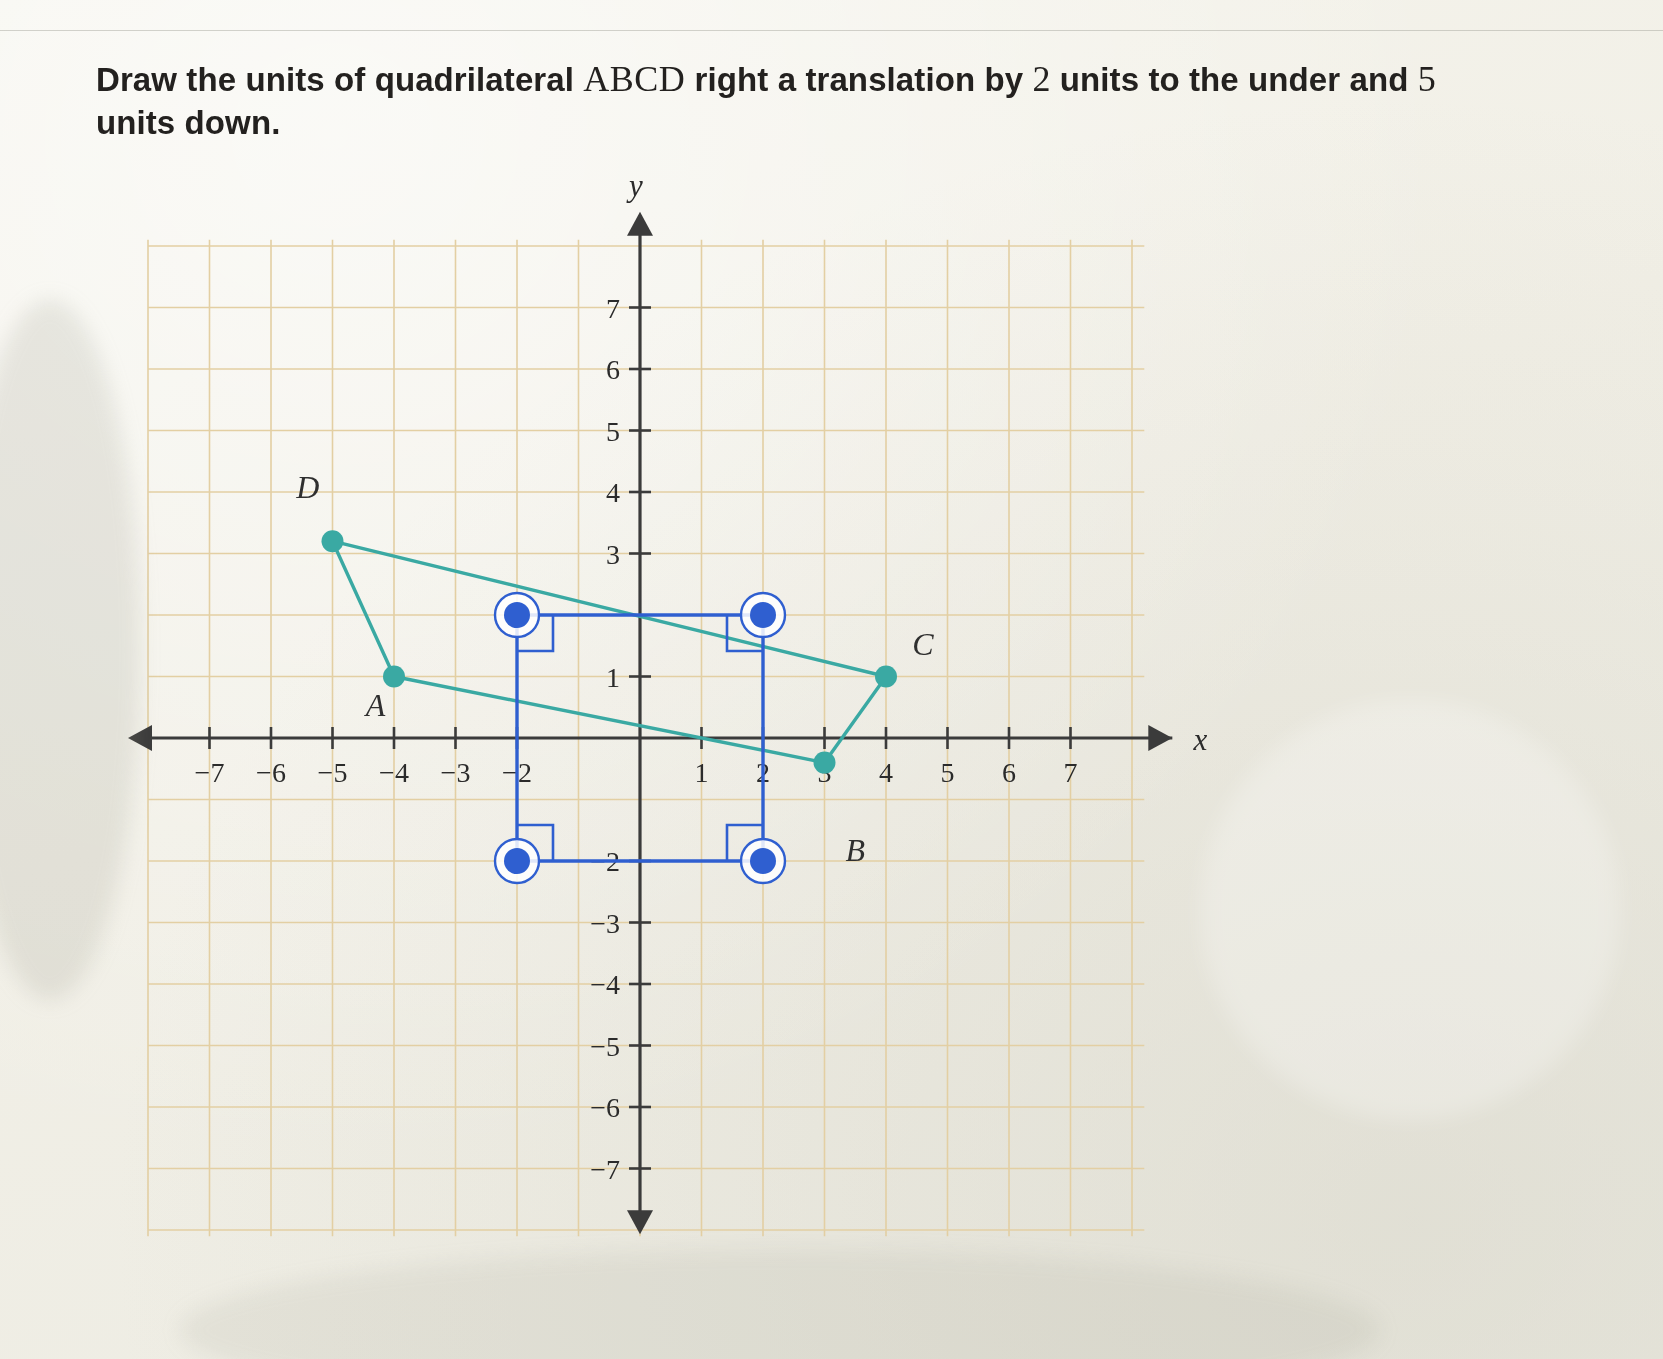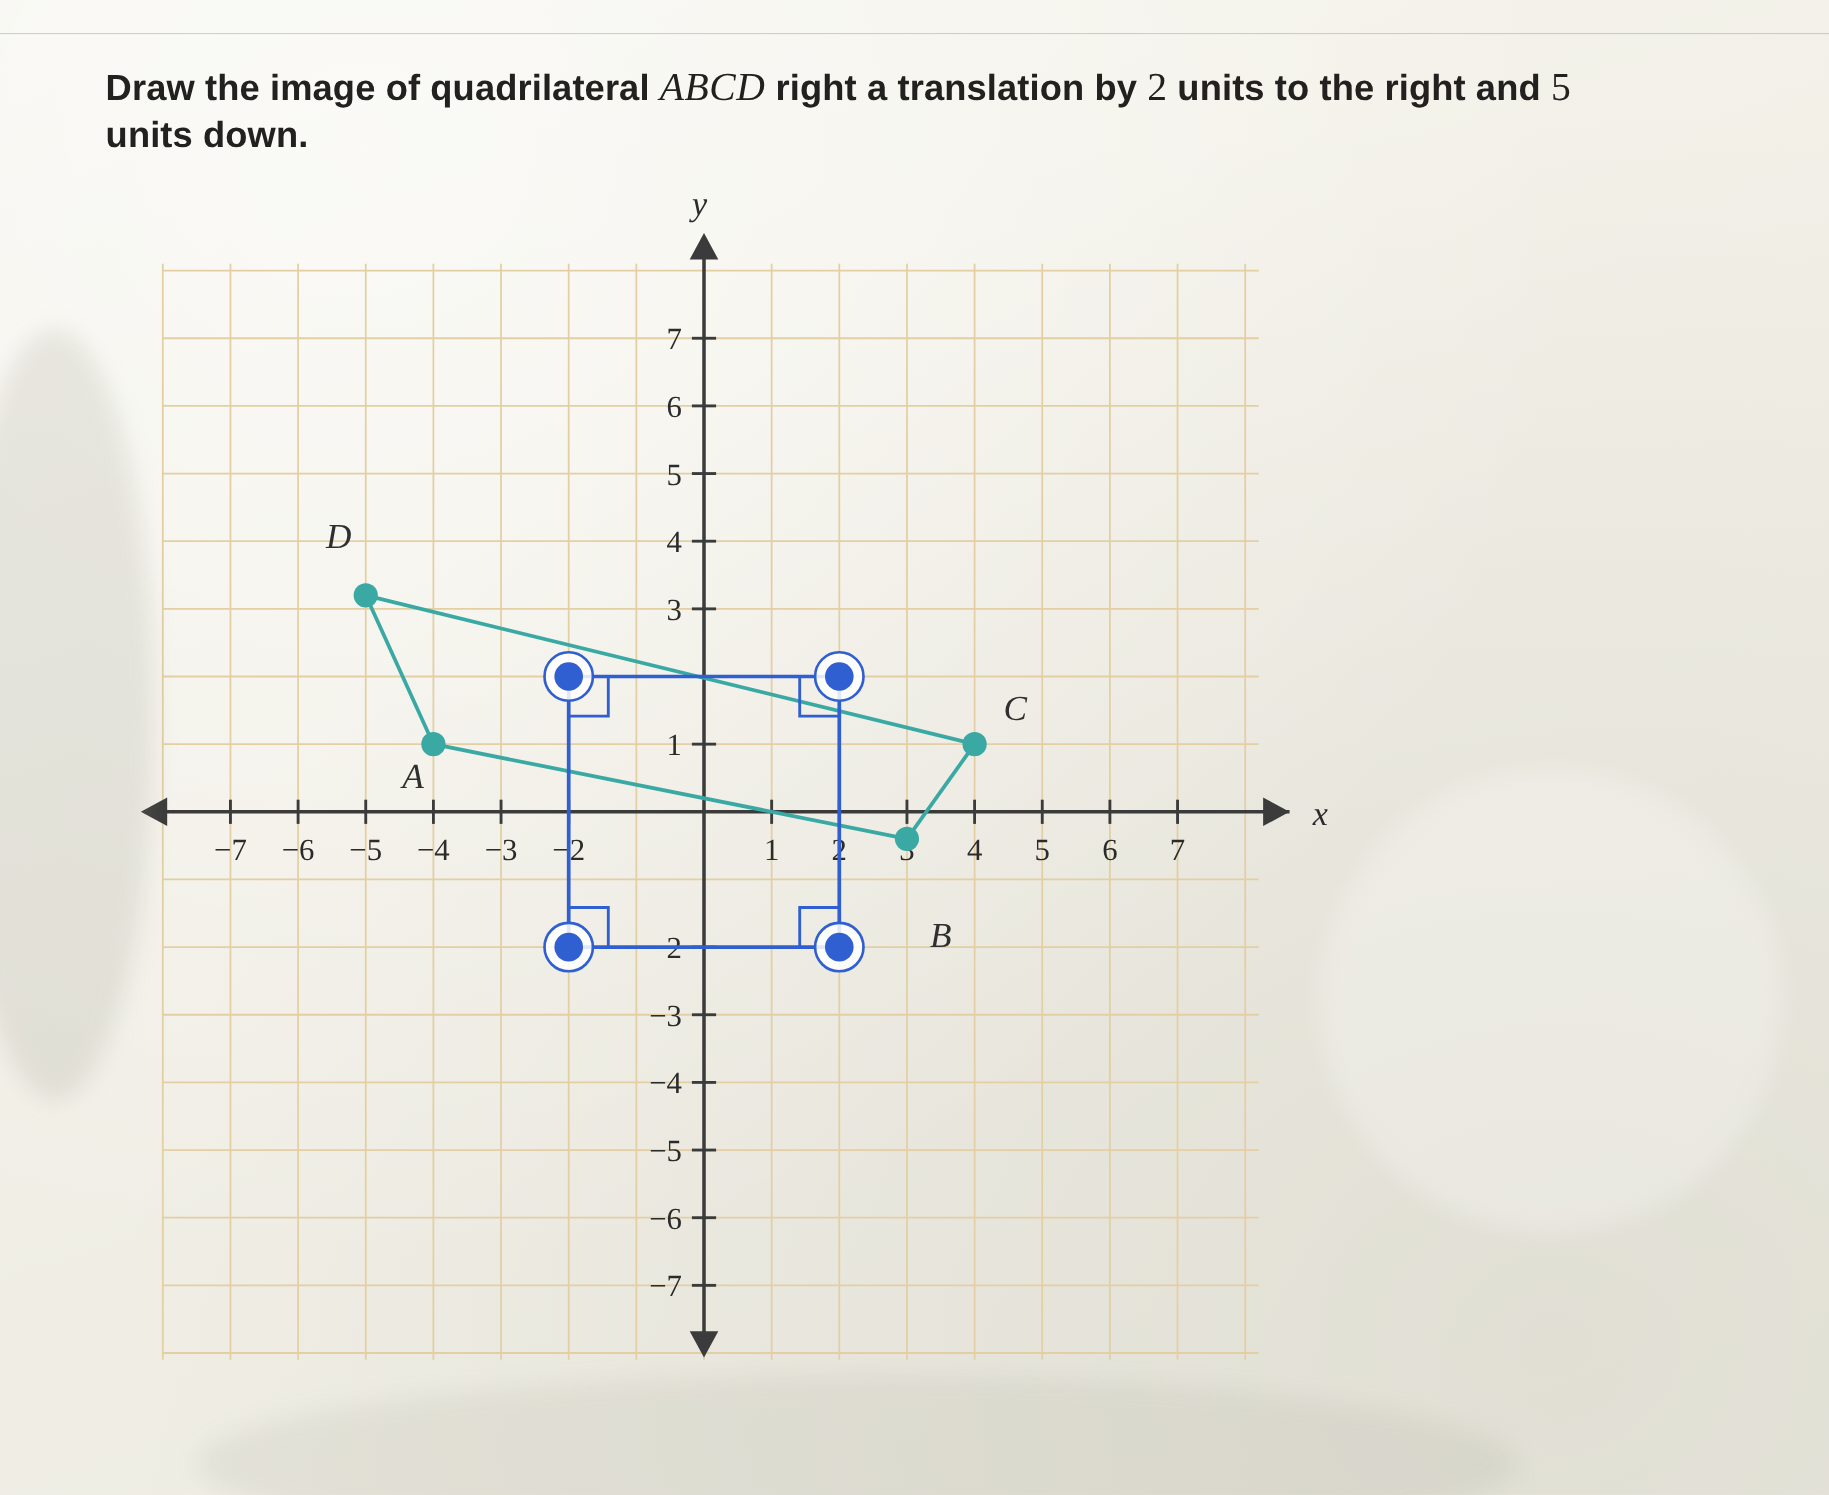--- a/index.html
+++ b/index.html
@@ -38,21 +38,20 @@
     top: 56px;
     width: 1420px;
     font-size: 33px;
     line-height: 1.28;
     color: #23211f;
     font-weight: 700;
     letter-spacing: 0.1px;
   }
   .prompt .mathit {
     font-family: "Liberation Serif", serif;
-    font-style: italic;
     font-weight: 400;
     font-size: 36px;
     letter-spacing: 0.5px;
   }
   .prompt .mathnum {
     font-family: "Liberation Serif", serif;
     font-style: normal;
     font-weight: 400;
     font-size: 36px;
   }
@@ -91,21 +90,21 @@
     filter: blur(10px);
   }
 </style>
 </head>
 <body>
 
 <div class="paper-tint"></div>
 <div class="top-rule"></div>
 
 <div class="prompt">
-  <span>Draw the image of quadrilateral </span><span class="mathit">ABCD</span><span> right a translation by </span><span class="mathnum">2</span><span> units to the right and </span><span class="mathnum">5</span><span> units down.</span>
+  <span>Draw the units of quadrilateral </span><span class="mathit">ABCD</span><span> right a translation by </span><span class="mathnum">2</span><span> units to the under and </span><span class="mathnum">5</span><span> units down.</span>
 </div>
 
 <div id="graph-area">
   <svg class="graph" id="graph-svg" width="1120" height="990" viewBox="0 0 1120 990">
       <line x1="28" y1="9.850000000000023" x2="28" y2="1006.15" stroke="#e3cfa3" stroke-width="1.6"></line>
       <line x1="89.5" y1="9.850000000000023" x2="89.5" y2="1006.15" stroke="#e3cfa3" stroke-width="1.6"></line>
       <line x1="151" y1="9.850000000000023" x2="151" y2="1006.15" stroke="#e3cfa3" stroke-width="1.6"></line>
       <line x1="212.5" y1="9.850000000000023" x2="212.5" y2="1006.15" stroke="#e3cfa3" stroke-width="1.6"></line>
       <line x1="274" y1="9.850000000000023" x2="274" y2="1006.15" stroke="#e3cfa3" stroke-width="1.6"></line>
       <line x1="335.5" y1="9.850000000000023" x2="335.5" y2="1006.15" stroke="#e3cfa3" stroke-width="1.6"></line>

